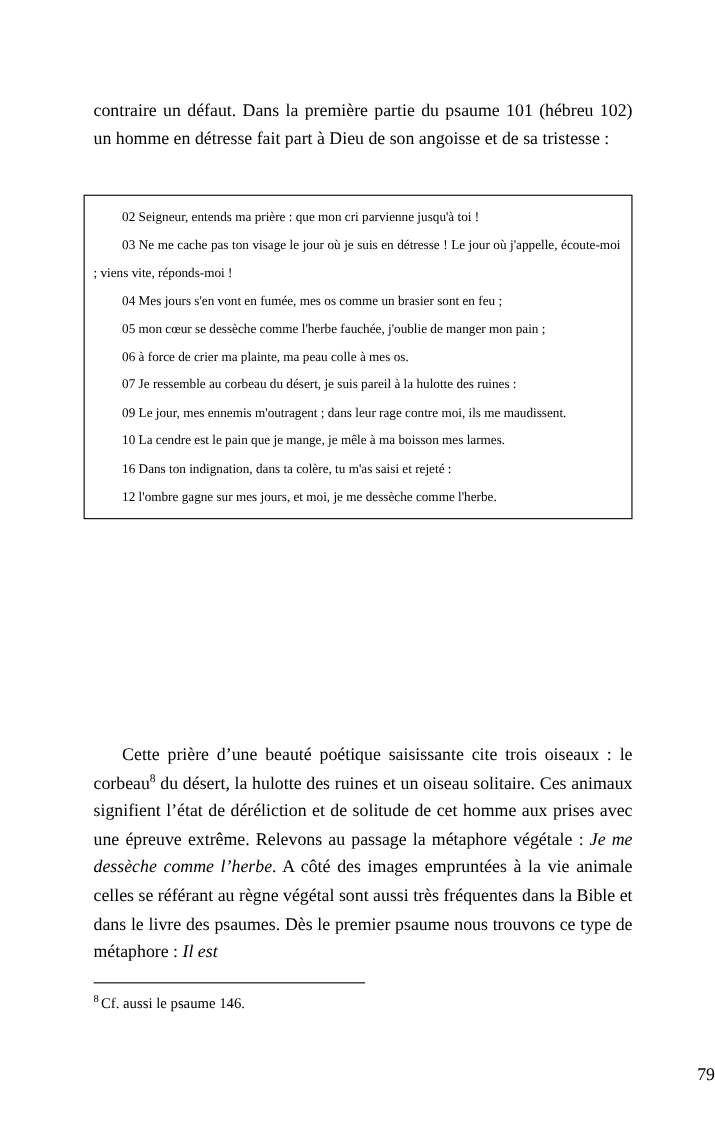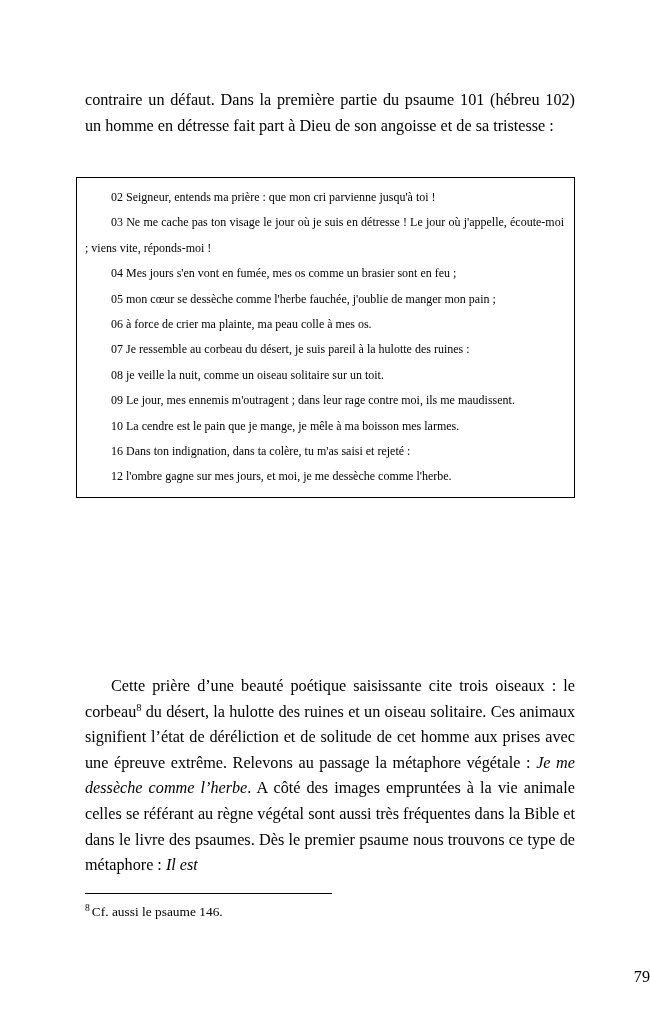--- a/index.html
+++ b/index.html
@@ -132,21 +132,20 @@
 
     <p class="intro-para">contraire un défaut. Dans la première partie du psaume 101 (hébreu 102) un homme en détresse fait part à Dieu de son angoisse et de sa tristesse :</p>
 
     <div class="psalm-box">
       <p>02 Seigneur, entends ma prière : que mon cri parvienne jusqu'à toi !</p>
       <p>03 Ne me cache pas ton visage le jour où je suis en détresse ! Le jour où j'appelle, écoute-moi ; viens vite, réponds-moi !</p>
       <p>04 Mes jours s'en vont en fumée, mes os comme un brasier sont en feu ;</p>
       <p>05 mon cœur se dessèche comme l'herbe fauchée, j'oublie de manger mon pain ;</p>
       <p>06 à force de crier ma plainte, ma peau colle à mes os.</p>
       <p>07 Je ressemble au corbeau du désert, je suis pareil à la hulotte des ruines :</p>
-      <p>08 je veille la nuit, comme un oiseau solitaire sur un toit.</p>
       <p>09 Le jour, mes ennemis m'outragent ; dans leur rage contre moi, ils me maudissent.</p>
       <p>10 La cendre est le pain que je mange, je mêle à ma boisson mes larmes.</p>
       <p>16 Dans ton indignation, dans ta colère, tu m'as saisi et rejeté :</p>
       <p>12 l'ombre gagne sur mes jours, et moi, je me dessèche comme l'herbe.</p>
     </div>
 
     <p class="body-para">
       <span>Cette prière d’une beauté poétique saisissante cite trois oiseaux : le corbeau</span><sup>8</sup><span> du désert, la hulotte des ruines et un oiseau solitaire. Ces animaux signifient l’état de déréliction et de solitude de cet homme aux prises avec une épreuve extrême. Relevons au passage la métaphore végétale : </span><i class="it">Je me dessèche comme l’herbe</i><span>. A côté des images empruntées à la vie animale celles se référant au règne végétal sont aussi très fréquentes dans la Bible et dans le livre des psaumes. Dès le premier psaume nous trouvons ce type de métaphore : </span><i class="it">Il est</i>
     </p>
 

